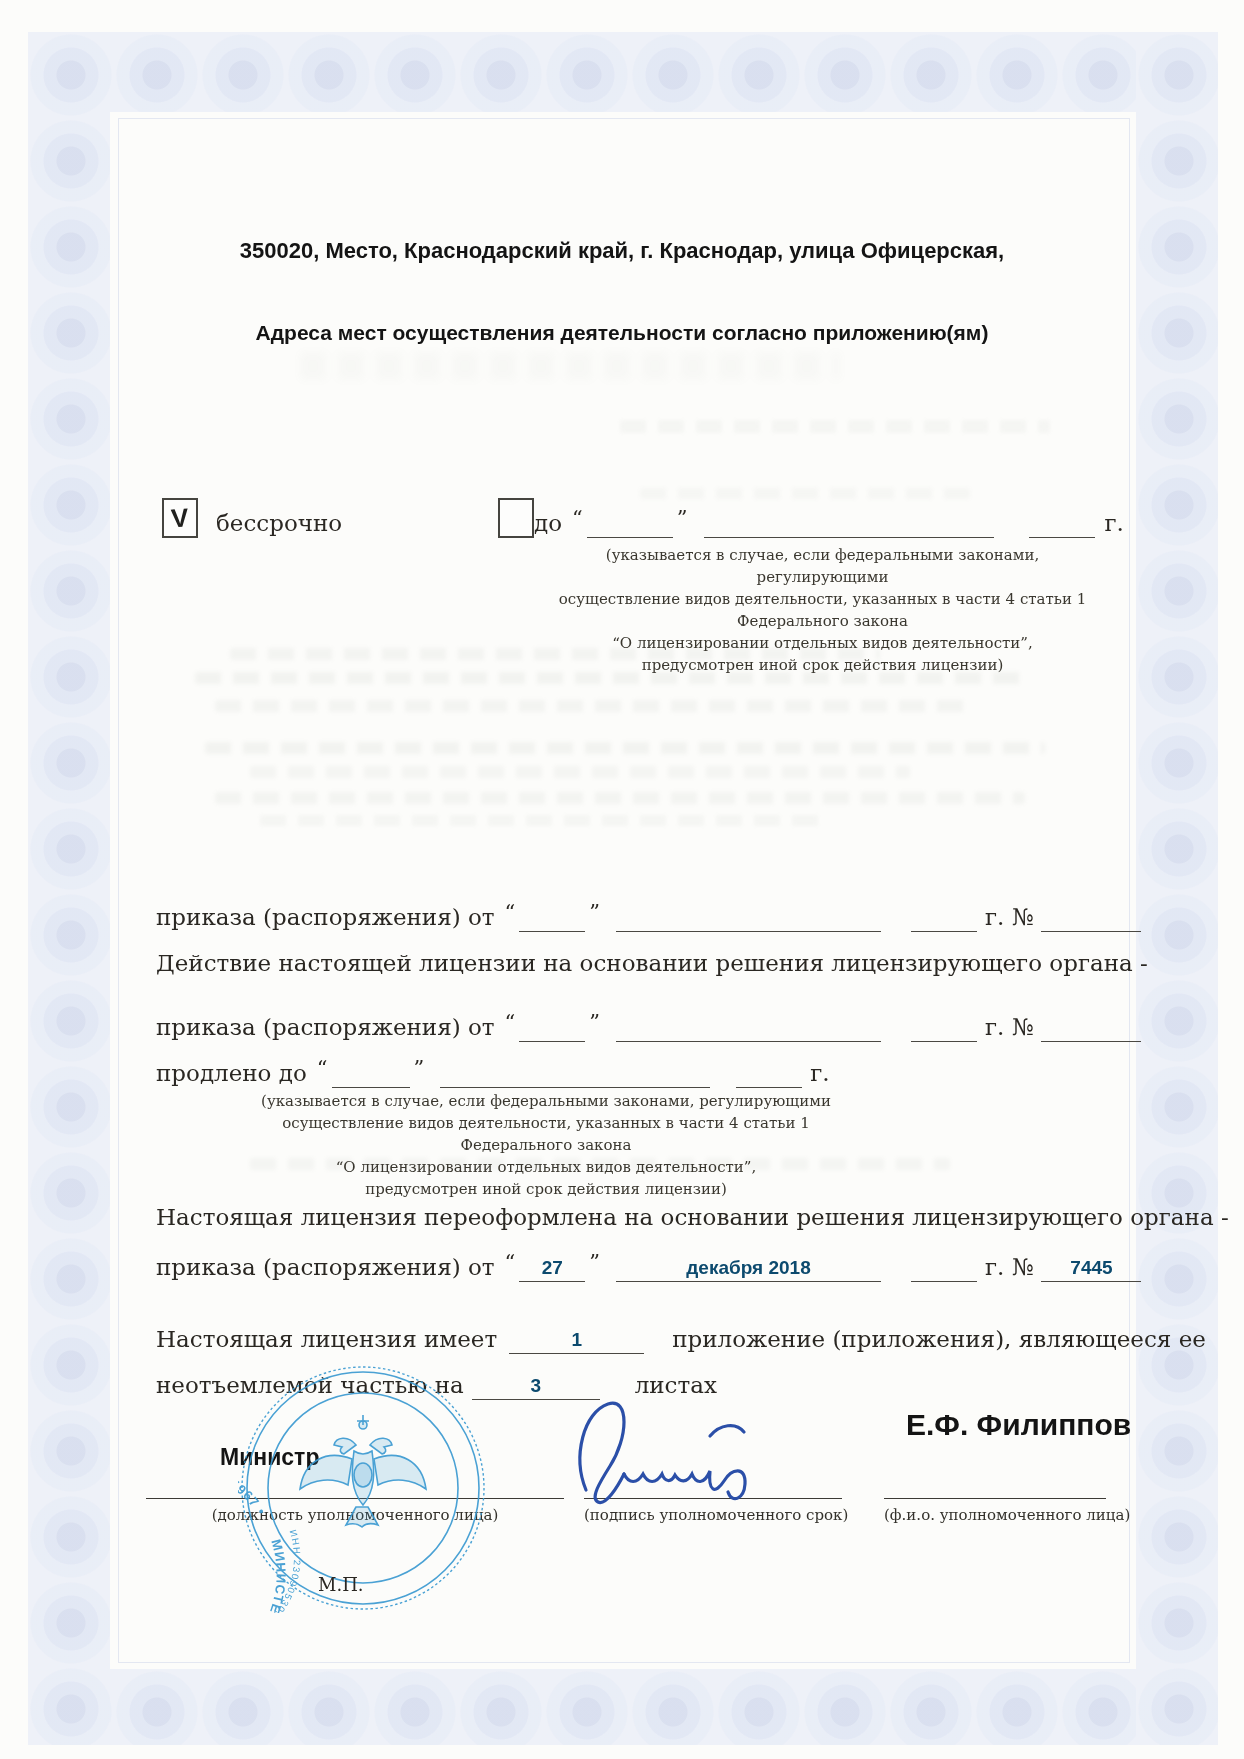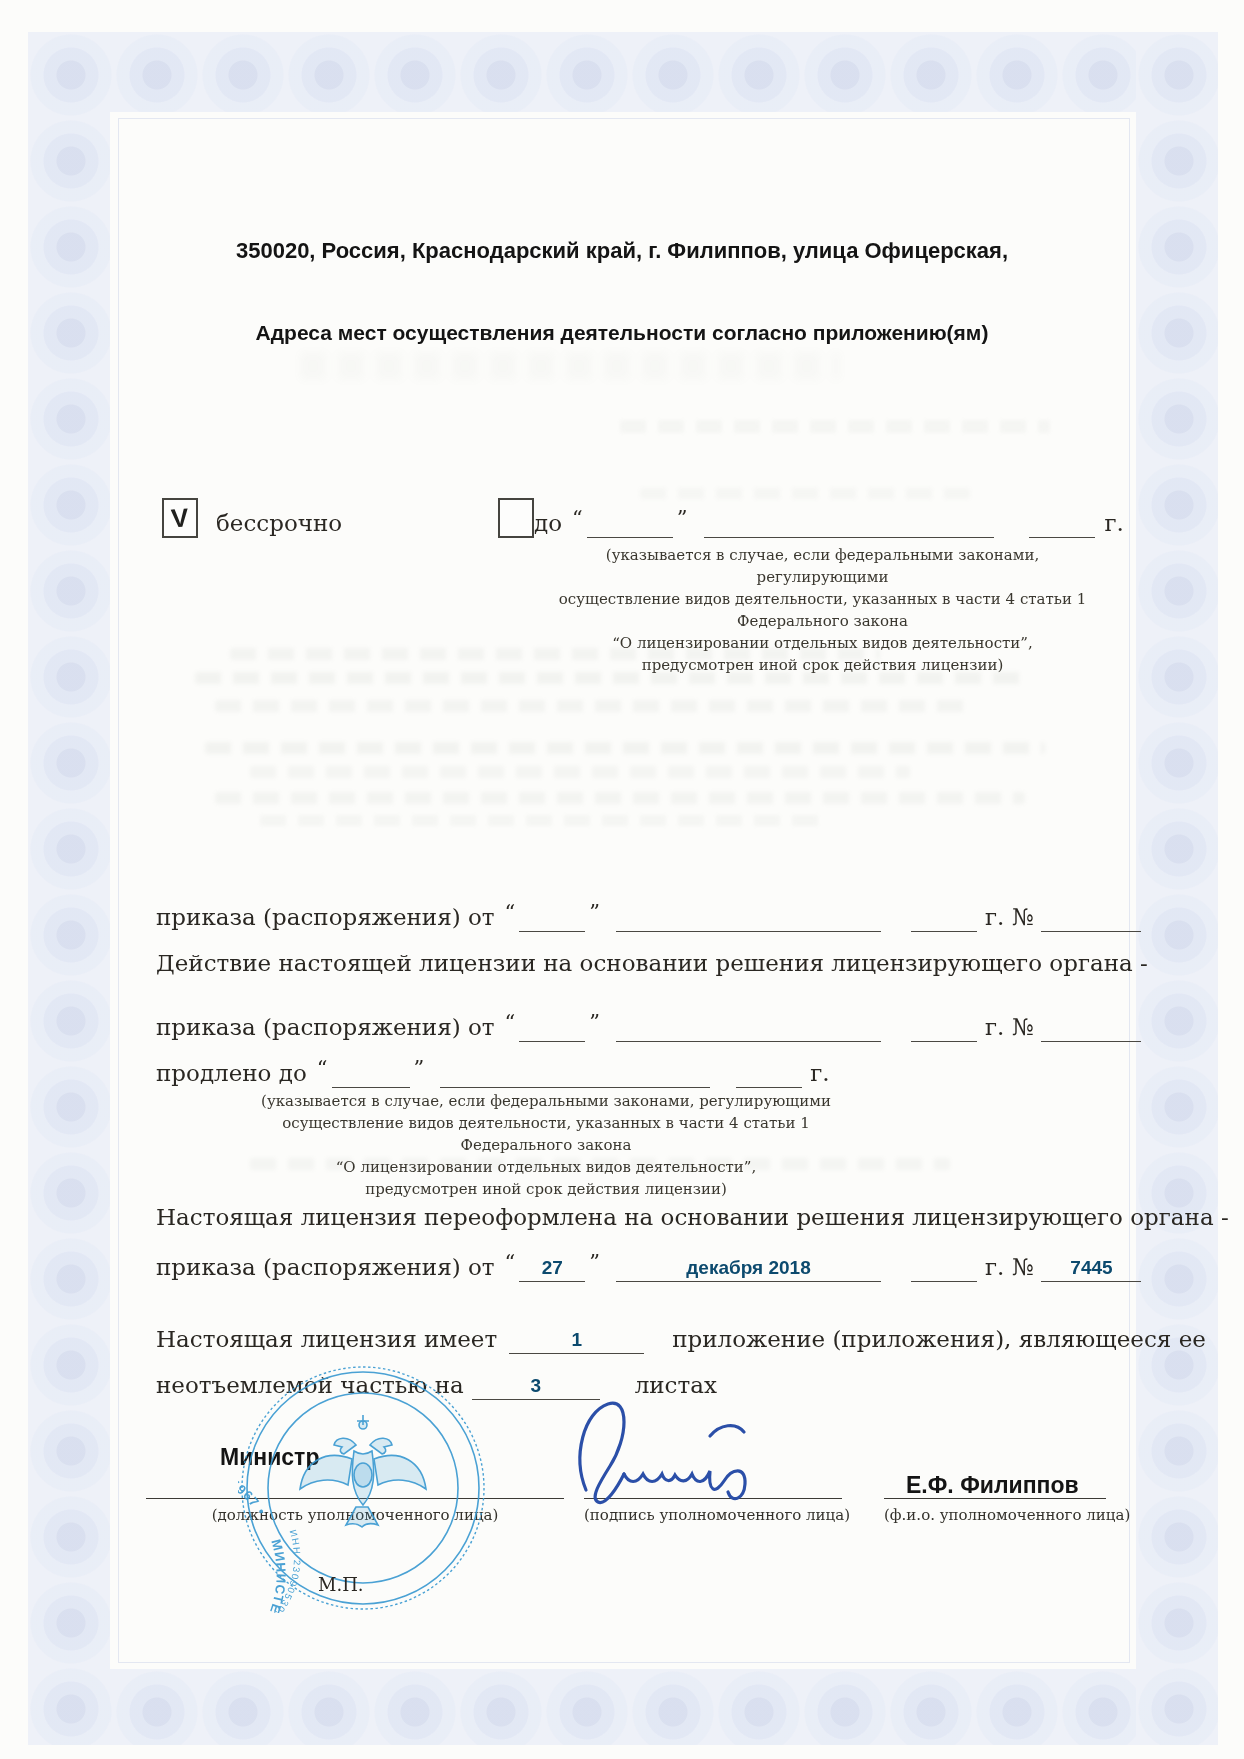--- a/index.html
+++ b/index.html
@@ -45,21 +45,21 @@
 
 <div class="page">
 
   <div class="band top"></div>
   <div class="band bottom"></div>
   <div class="band left"></div>
   <div class="band right"></div>
   <div class="inner-frame"></div>
 
 
-  <div class="addr boldsans" style="top:238px;">350020, Россия, Краснодарский край, г. Филиппов, улица Офицерская,</div>
+  <div class="addr boldsans" style="top:238px;">350020, Место, Краснодарский край, г. Краснодар, улица Офицерская,</div>
   <div class="addr boldsans" style="top:321px;font-size:21px;">Адреса мест осуществления деятельности согласно приложению(ям)</div>
 
   <div class="ghost" style="left:300px;top:352px;width:540px;height:28px;opacity:.10;filter:blur(4px);"></div>
   <div class="ghost" style="left:620px;top:420px;width:430px;height:13px;opacity:.16;"></div>
   <div class="ghost" style="left:640px;top:488px;width:330px;height:11px;opacity:.14;"></div>
   <div class="ghost" style="left:230px;top:648px;width:650px;height:12px;opacity:.20;"></div>
   <div class="ghost" style="left:195px;top:672px;width:830px;height:12px;opacity:.22;"></div>
   <div class="ghost" style="left:215px;top:700px;width:750px;height:12px;opacity:.20;"></div>
   <div class="ghost" style="left:205px;top:742px;width:840px;height:12px;opacity:.22;"></div>
   <div class="ghost" style="left:250px;top:766px;width:660px;height:12px;opacity:.18;"></div>
@@ -158,28 +158,28 @@
   </div>
   <div class="row" style="left:156px;top:1364px;">
     <span class="t">неотъемлемой частью на</span>
     <span class="blank w128 ml8">
         <span class="val">3</span>
       </span>
     <span class="t ml22">листах</span>
   </div>
 
   <div class="statement boldsans" style="left:220px;top:1444px;font-size:23px;z-index:4;">Министр</div>
-  <div class="statement boldsans" style="left:906px;top:1472px;font-size:23px;">Е.Ф. Филиппов</div>
+  <div class="statement boldsans" style="left:906px;top:1408px;font-size:30px;">Е.Ф. Филиппов</div>
 
   <div class="sigline" style="left:146px;top:1498px;width:418px;"></div>
   <div class="sigline" style="left:584px;top:1498px;width:258px;"></div>
   <div class="sigline" style="left:884px;top:1498px;width:222px;"></div>
 
   <div class="caption" style="left:146px;top:1506px;width:418px;">(должность уполномоченного лица)</div>
-  <div class="caption" style="left:584px;top:1506px;width:258px;">(подпись уполномоченного лица)</div>
+  <div class="caption" style="left:584px;top:1506px;width:258px;">(подпись уполномоченного срок)</div>
   <div class="caption" style="left:884px;top:1506px;width:222px;">(ф.и.о. уполномоченного лица)</div>
 
   <div class="mp" style="left:318px;top:1574px;">М.П.</div>
 
   <div class="sig-wrap">
     <svg width="270" height="118" viewBox="0 0 270 118">
       <g fill="none" stroke="#2b4fa8" stroke-width="3.2" stroke-linecap="round">
         <path d="M26,98 C12,64 24,20 48,12 C70,5 68,46 50,74 C40,90 30,106 38,110 C46,114 58,94 64,82"></path>
         <path d="M64,82 c5,10 13,10 19,0 c5,10 13,10 19,0 c3,8 9,9 13,1 c5,8 12,8 17,-1 c4,10 12,11 18,-3 c-2,20 5,24 14,10 c8,-13 22,-15 21,3 c-1,15 -13,20 -17,8"></path>
         <path d="M150,44 C160,32 176,30 184,40"></path>

